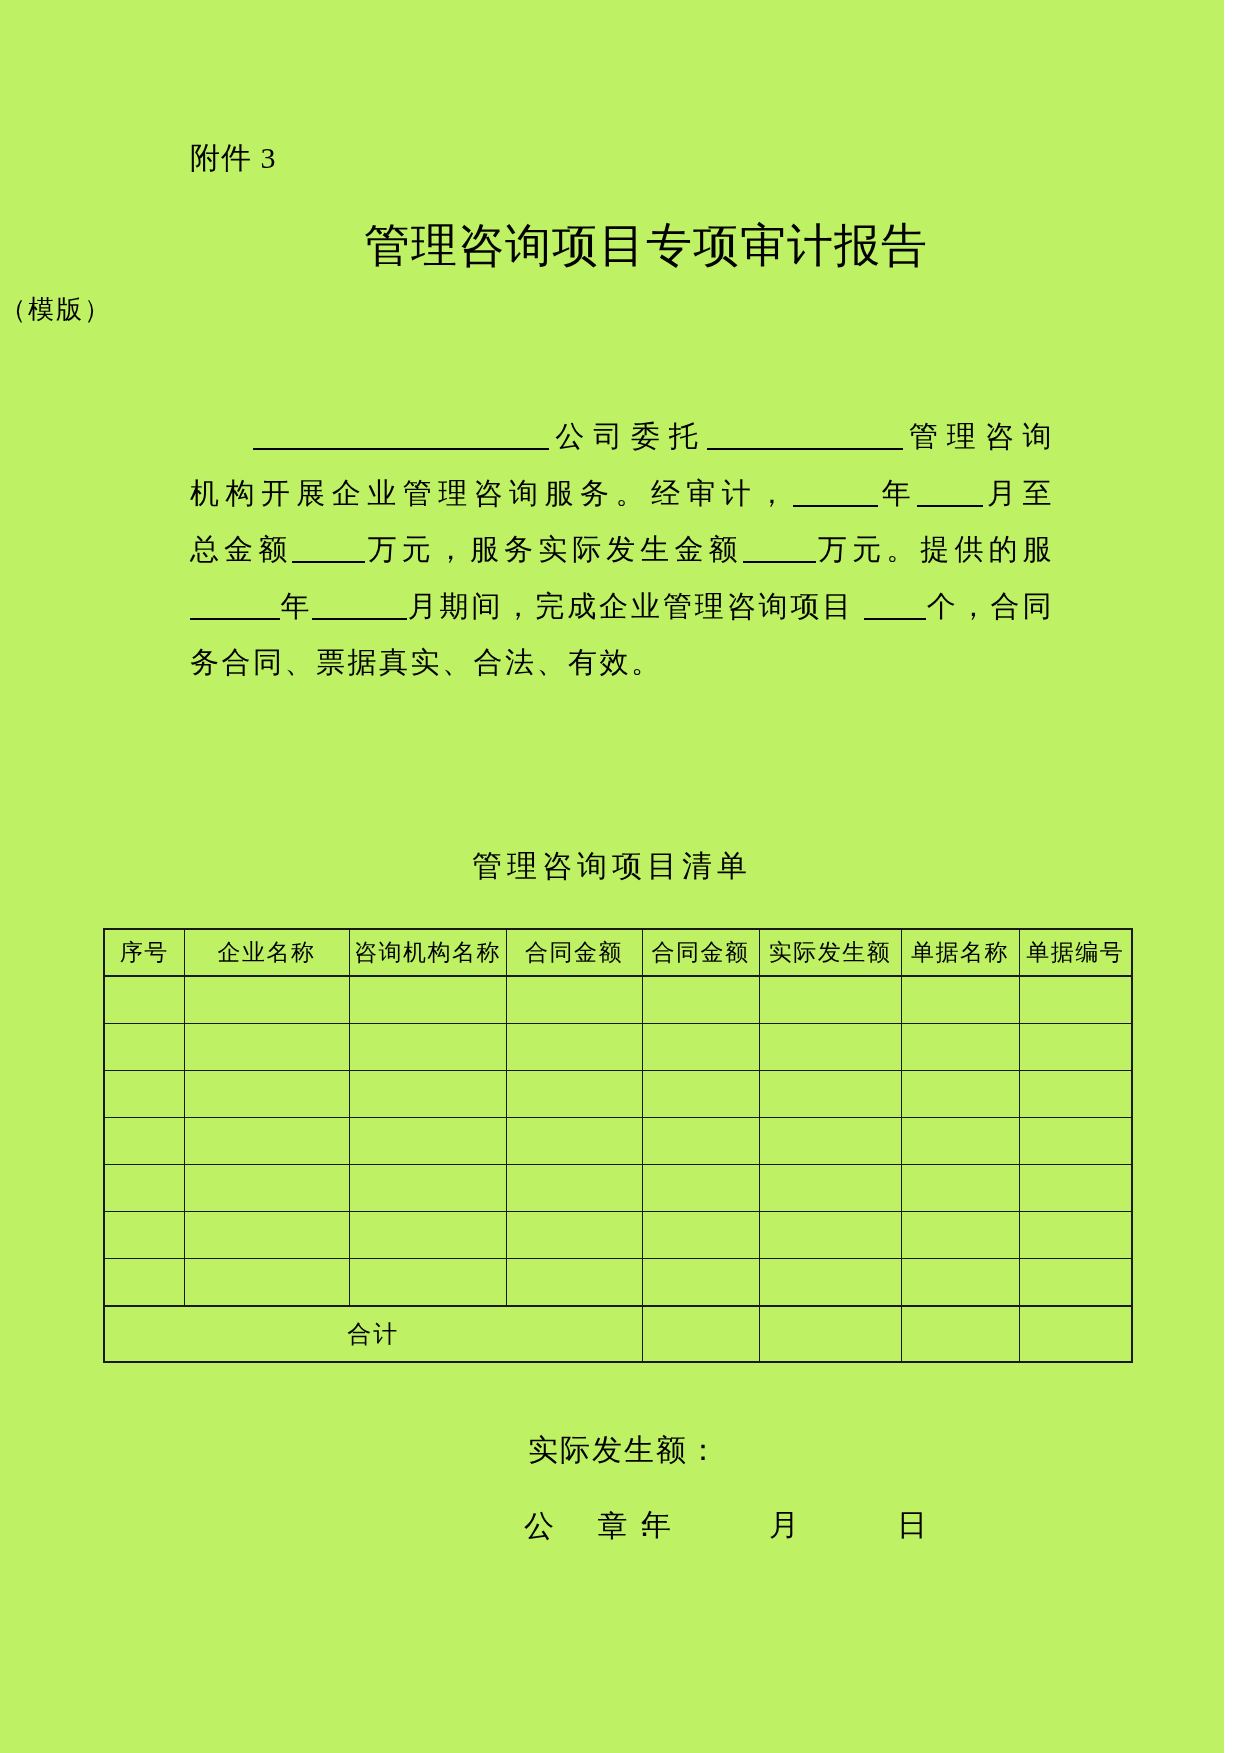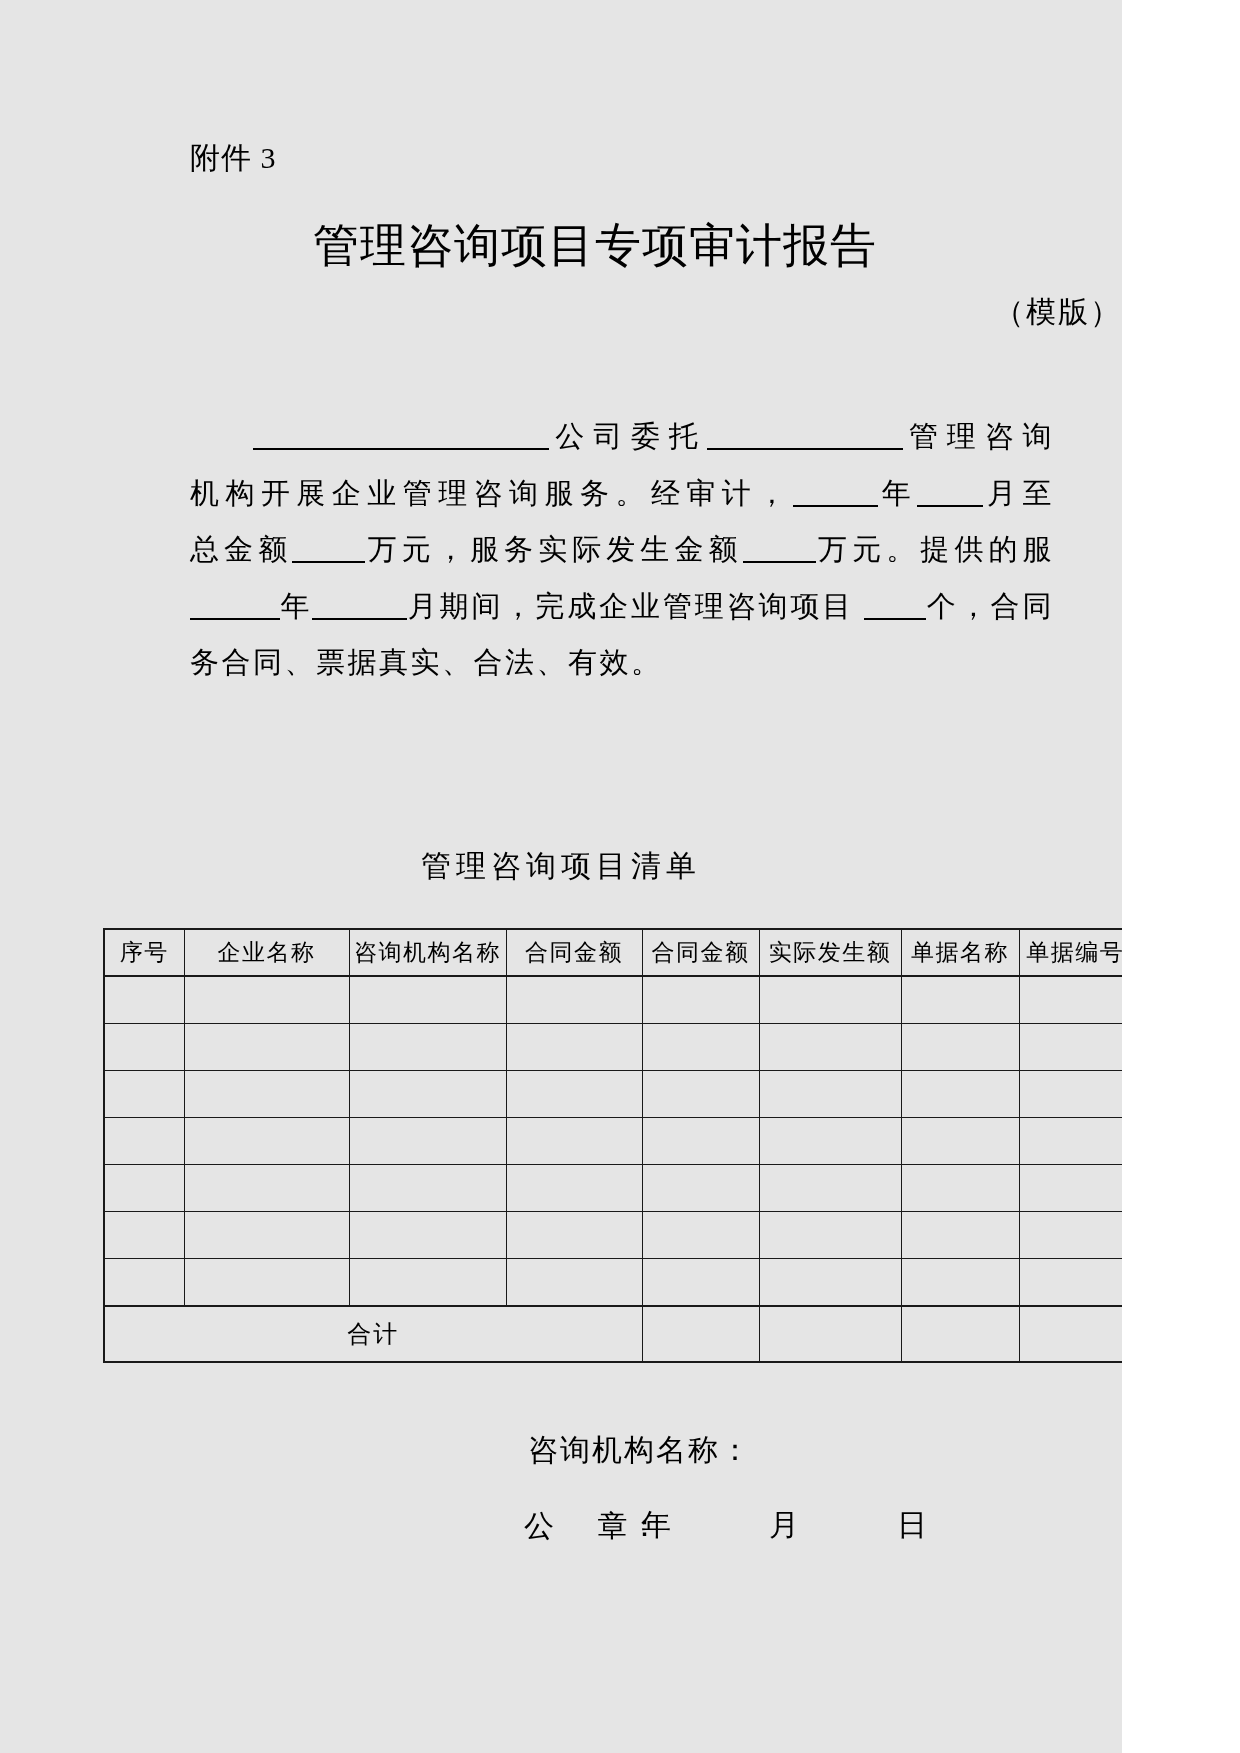--- a/index.html
+++ b/index.html
@@ -1,36 +1,36 @@
 <!DOCTYPE html>
 <html><head>
 <meta charset="utf-8">
 <style>
   html,body{margin:0;padding:0;background:#ffffff;}
   .page{
     position:relative;
-    width:1122px;height:1753px;
-    background:#e5e5e5;
+    width:1224px;height:1753px;
+    background:#bef264;
     color:#000;
     font-family:"Liberation Serif","DejaVu Serif",serif;
     overflow:hidden;
   }
   .attachment{
     position:absolute;left:190px;top:138px;
     font-size:30px;letter-spacing:1px;
   }
   .title{
     position:absolute;left:0;top:203px;width:100%;
     margin:12px;text-align:center;
     font-family:"Liberation Sans","DejaVu Sans",sans-serif;
     font-weight:400;font-size:46px;letter-spacing:1px;padding-left:22px;
   }
   .subtitle{
     position:absolute;left:0;top:292px;width:100%;
-    text-align:right;font-size:30px;letter-spacing:2px;
+    text-align:left;font-size:26px;letter-spacing:2px;
   }
   .body-paragraph{
     position:absolute;left:190px;top:408px;width:864px;
     font-size:29px;letter-spacing:2.5px;
   }
   .para-line{
     height:56.5px;line-height:56.5px;
     text-align:justify;
     white-space:nowrap;
   }
@@ -194,16 +194,16 @@
         <tr class="total-row">
           <td colspan="4">合计</td>
           <td></td>
           <td></td>
           <td></td>
           <td></td>
         </tr>
       </tbody>
     </table>
 
-  <div class="sign-line sign-auditor">咨询机构名称：</div>
+  <div class="sign-line sign-auditor">实际发生额：</div>
   <div class="sign-line sign-seal">公　 章：</div>
   <div class="sign-line sign-date">年　　　月　　　日</div>
 </div>
 
 </body></html>

